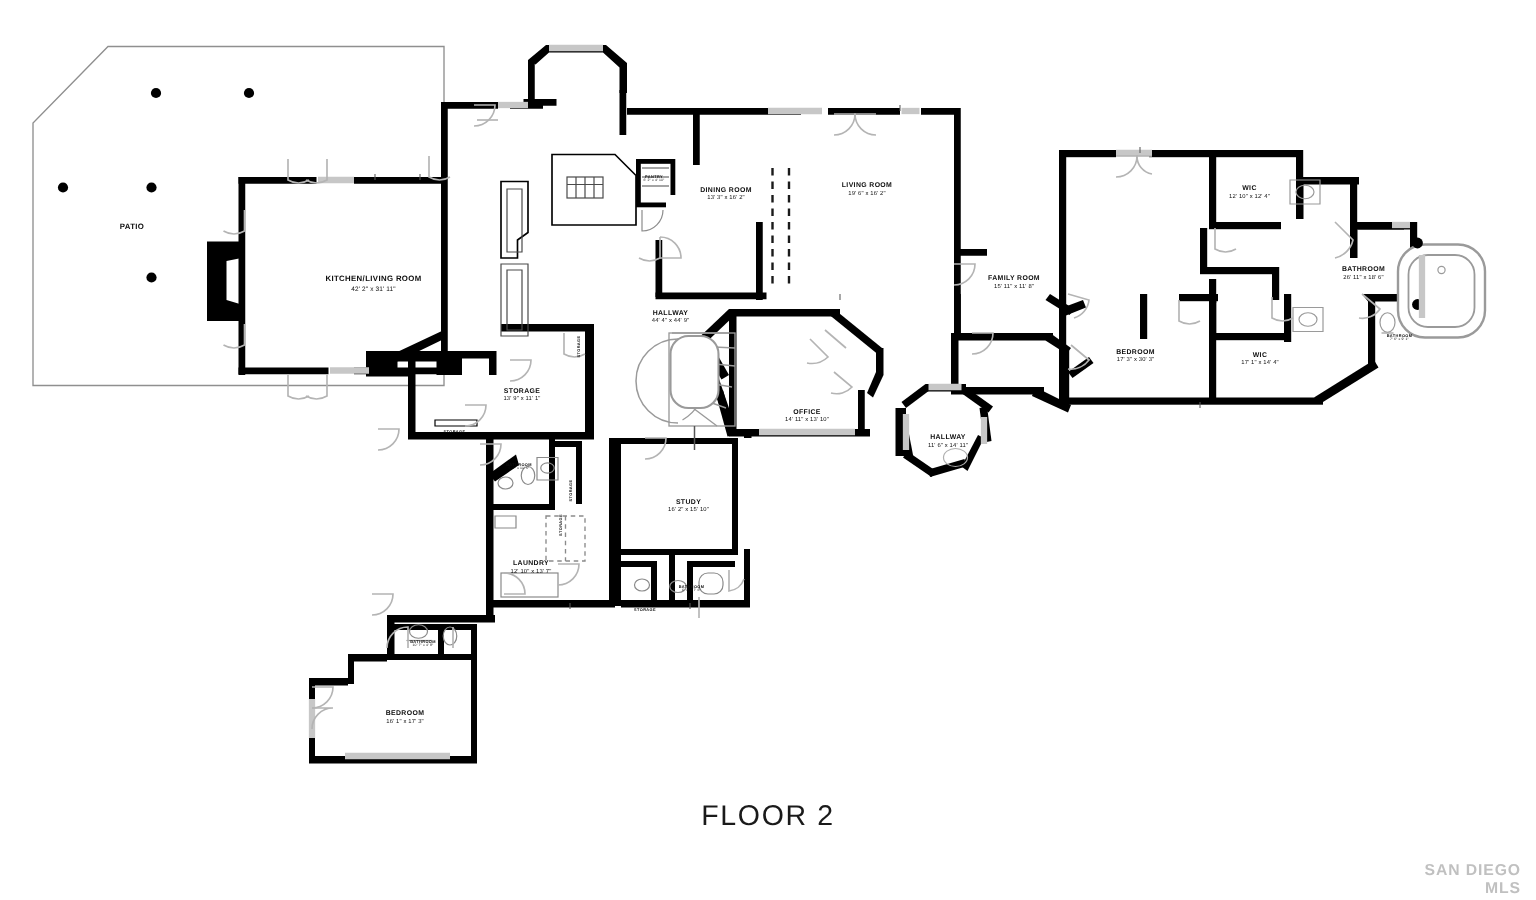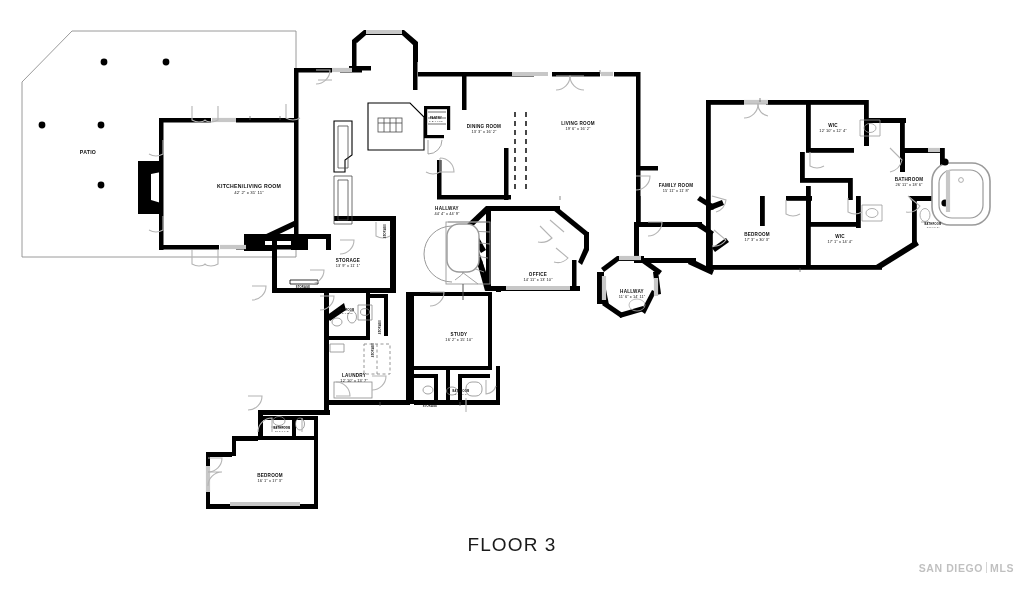--- a/index.html
+++ b/index.html
@@ -64,25 +64,26 @@
     transform: translate(-50%, -50%);
     font-size: 19px;
     letter-spacing: 1.1px;
     color: #1a1a1a;
     font-family: "Liberation Sans", sans-serif;
     font-weight: 400;
   }
   #mls-logo {
     position: absolute;
     right: 10px;
-    bottom: 18px;
+    bottom: 6px;
     display: flex;
-    align-items: flex-start;
+    align-items: flex-end;
     height: 20px;
     opacity: 0.55;
+    flex-direction: column;
   }
   #mls-logo .logo-a,
   #mls-logo .logo-b {
     font-size: 10.5px;
     letter-spacing: 0.6px;
     color: #8d8d8d;
     font-weight: 700;
   }
   #mls-logo .logo-div {
     width: 1px;
@@ -525,21 +526,21 @@
   <div class="room-label sz-xs" style="left:282px; top:430px;">
     <span class="rl-name">BATHROOM</span>
     <span class="rl-dim">10' 7" x 4' 8"</span>
   </div>
 
   <div class="room-label" style="left:270px; top:478px;">
     <span class="rl-name">BEDROOM</span>
     <span class="rl-dim">16' 1" x 17' 3"</span>
   </div>
 
-  <div id="floor-title">FLOOR 3</div>
+  <div id="floor-title">FLOOR 2</div>
 
   <div id="mls-logo">
     <span class="logo-a">SAN DIEGO</span>
     <span class="logo-div"></span>
     <span class="logo-b">MLS</span>
   </div>
 
 </div>
 
 </body></html>

